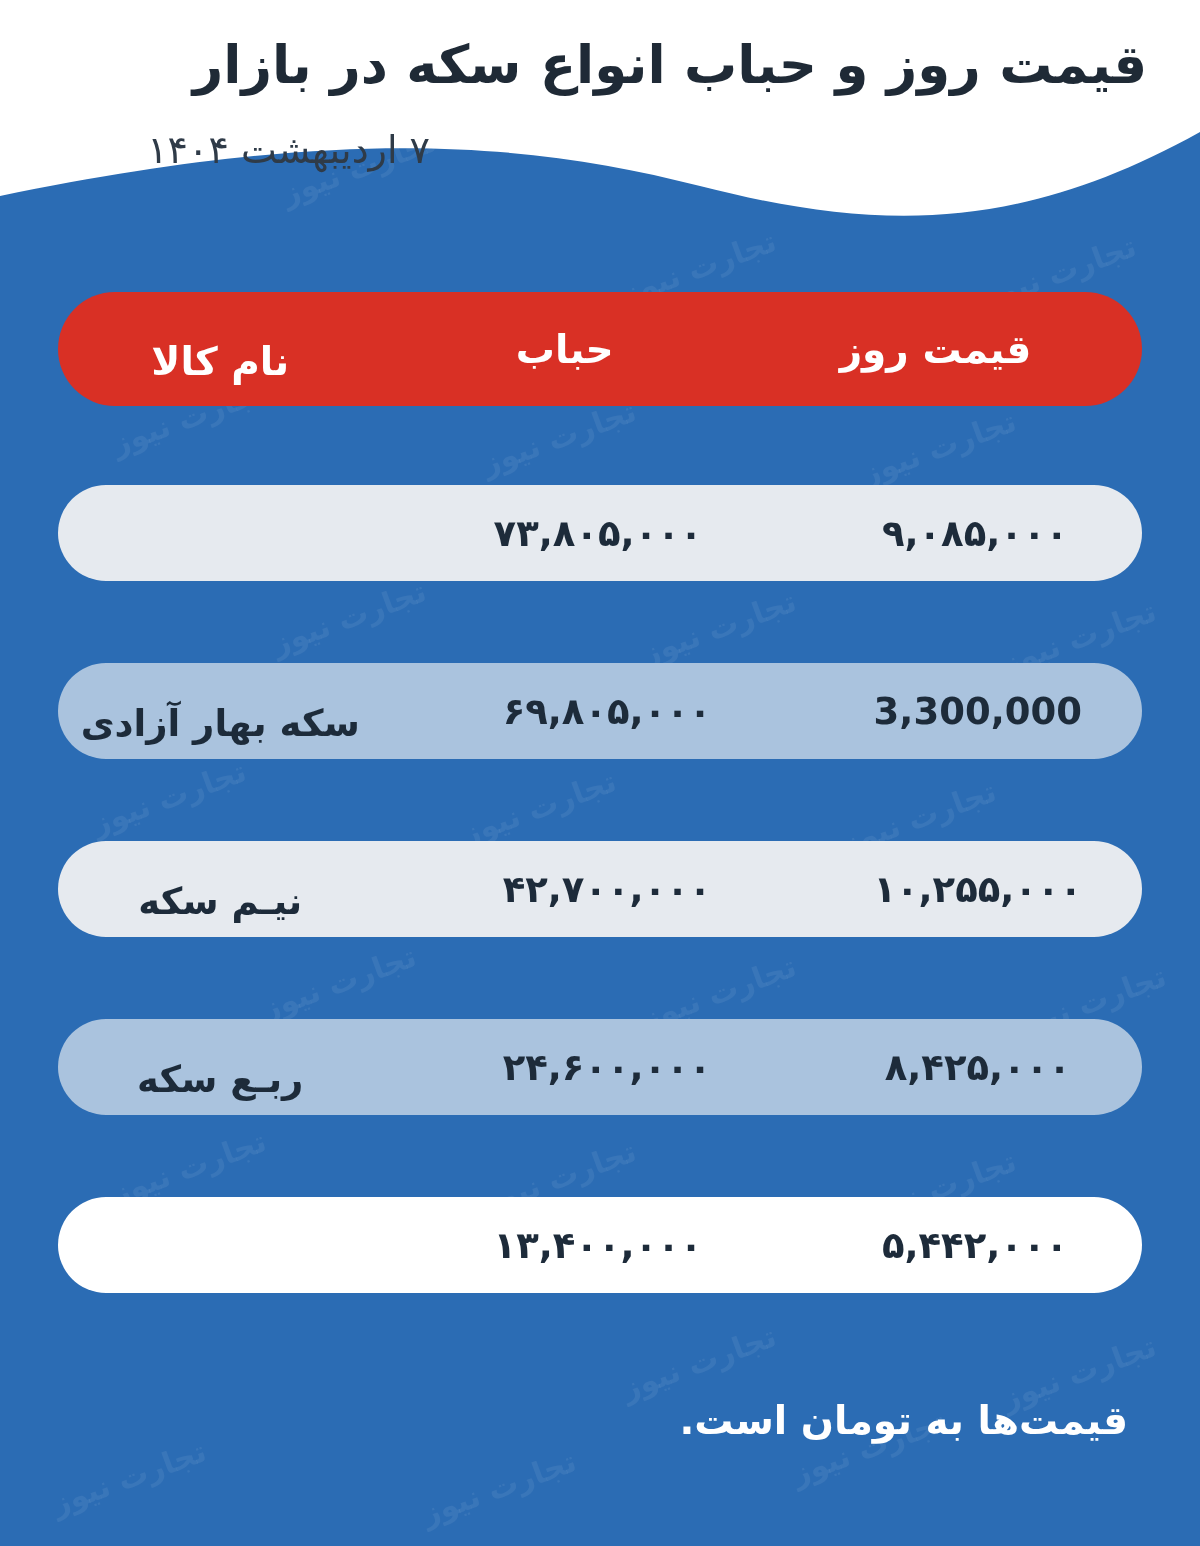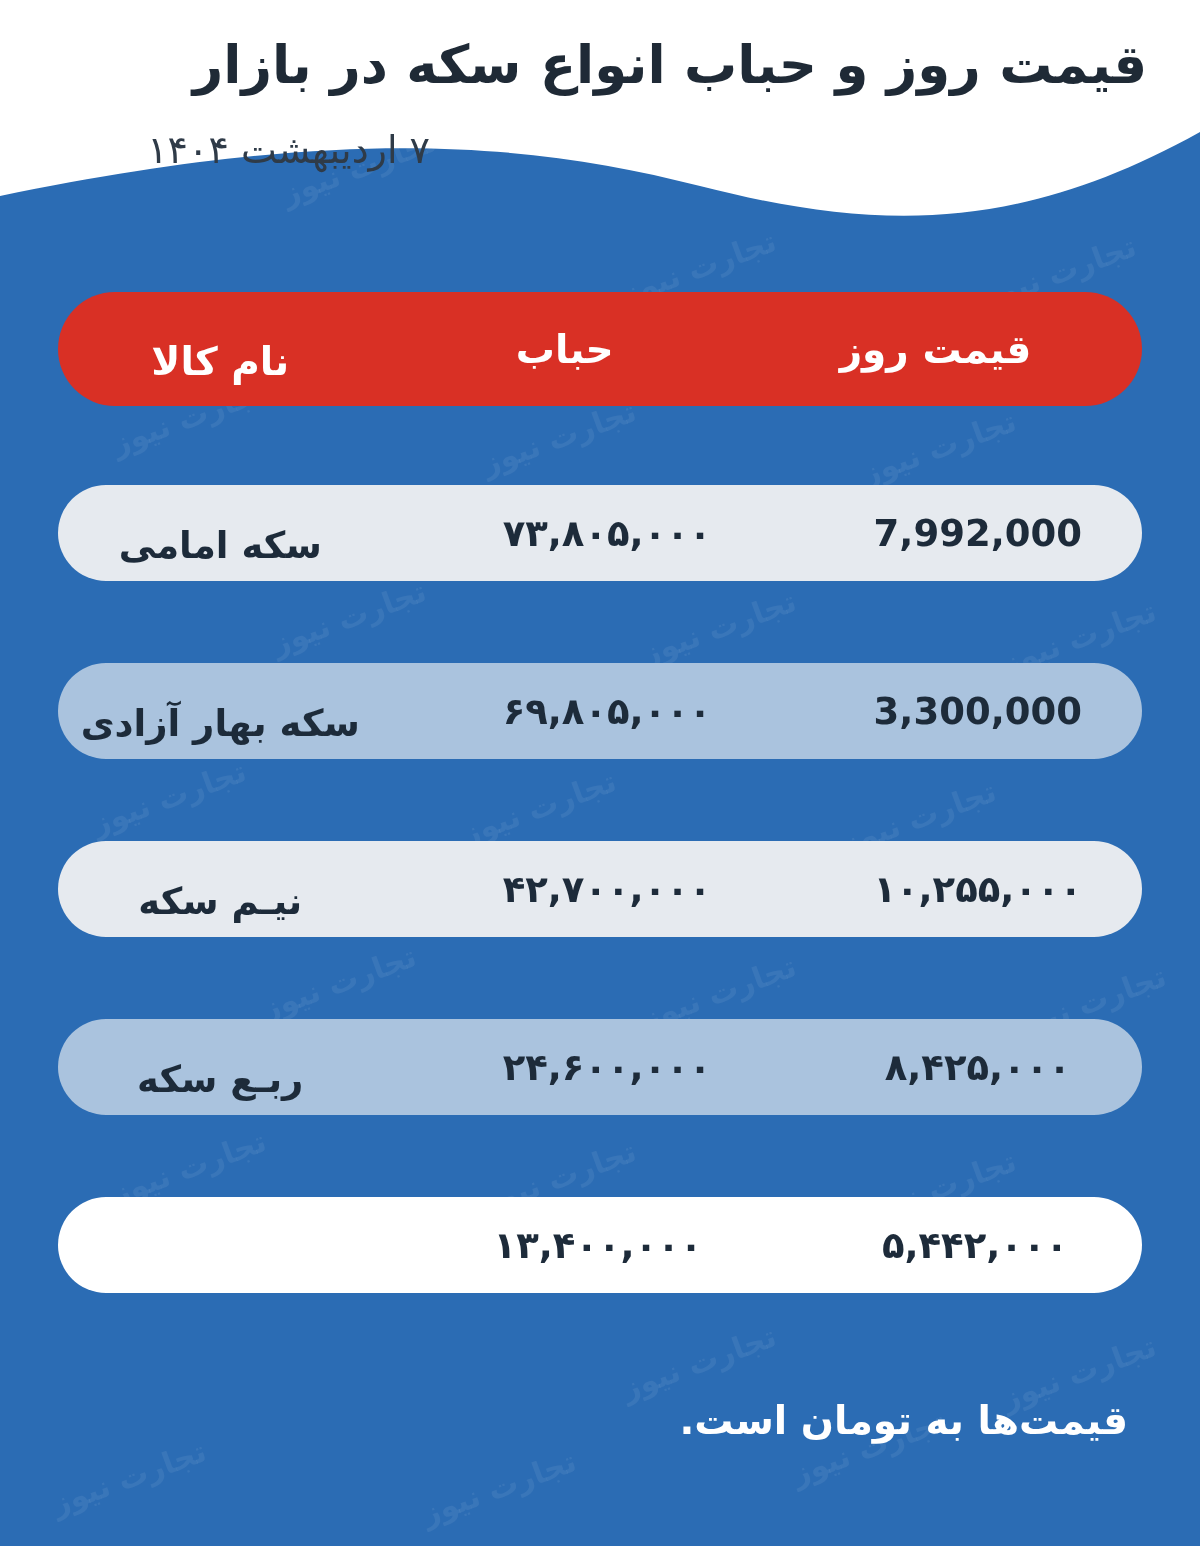--- a/index.html
+++ b/index.html
@@ -177,23 +177,22 @@
 
   <div class="table">
 
     <div class="row header-row">
       <div class="cell c-price">قیمت روز</div>
       <div class="cell c-bubble">حباب</div>
       <div class="cell c-name">نام کالا</div>
     </div>
 
     <div class="row light">
-      <div class="cell c-bubble">7,992,000</div>
+      <div class="cell c-bubble">۹,۰۸۵,۰۰۰</div>
       <div class="cell c-price">۷۳,۸۰۵,۰۰۰</div>
-      <div class="cell c-name">سکه امامی</div>
     </div>
 
     <div class="row mid">
       <div class="cell c-bubble">3,300,000</div>
       <div class="cell c-price">۶۹,۸۰۵,۰۰۰</div>
       <div class="cell c-name">سکه بهار آزادی</div>
     </div>
 
     <div class="row light">
       <div class="cell c-bubble">۱۰,۲۵۵,۰۰۰</div>

